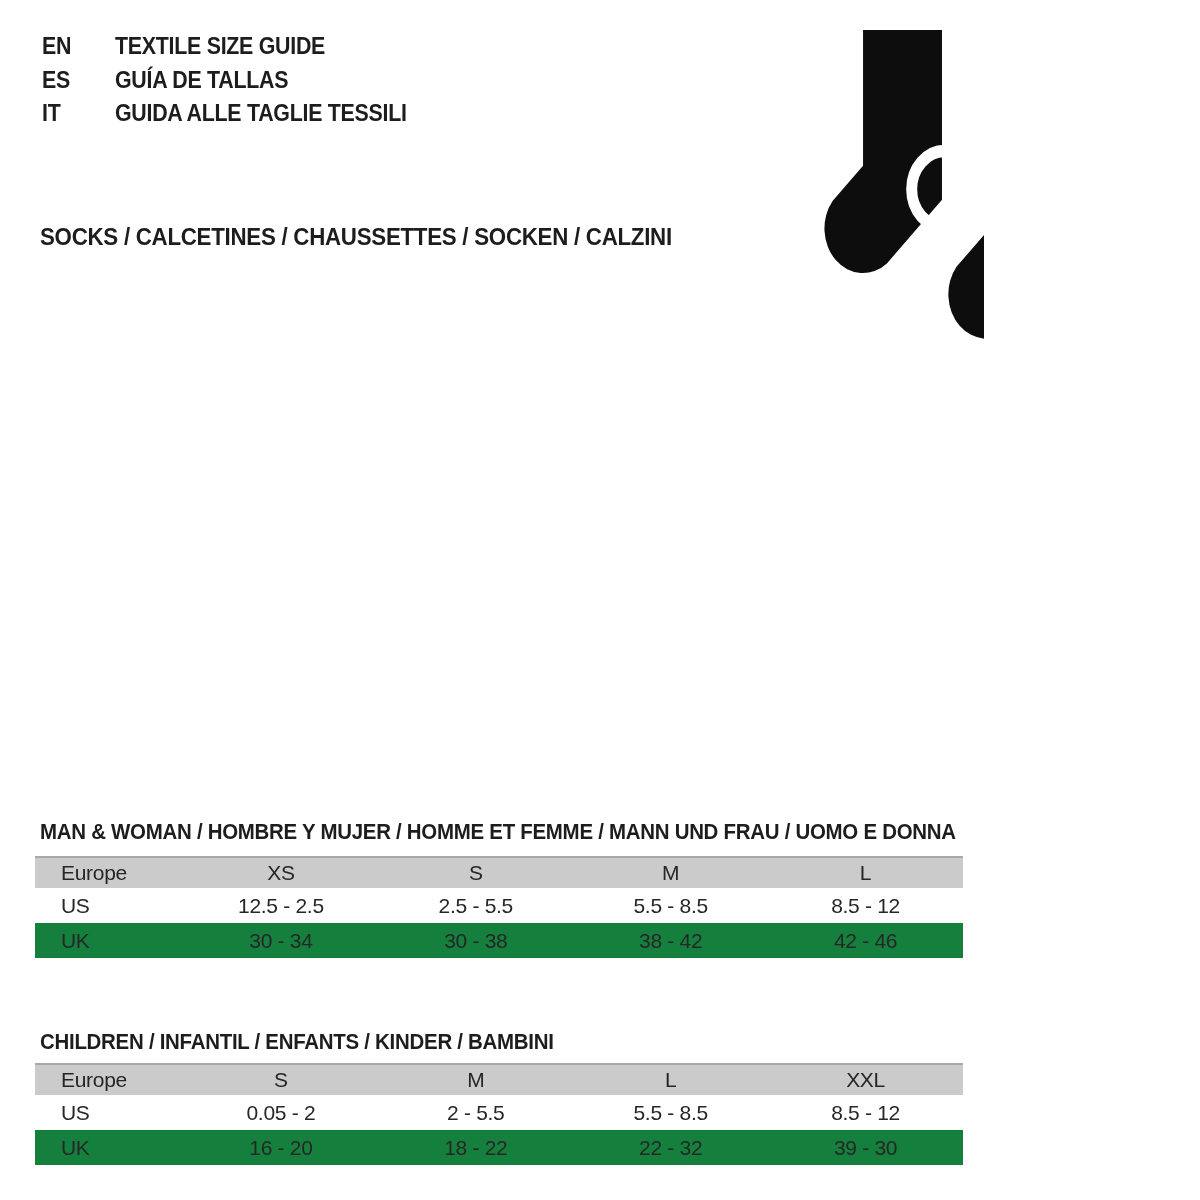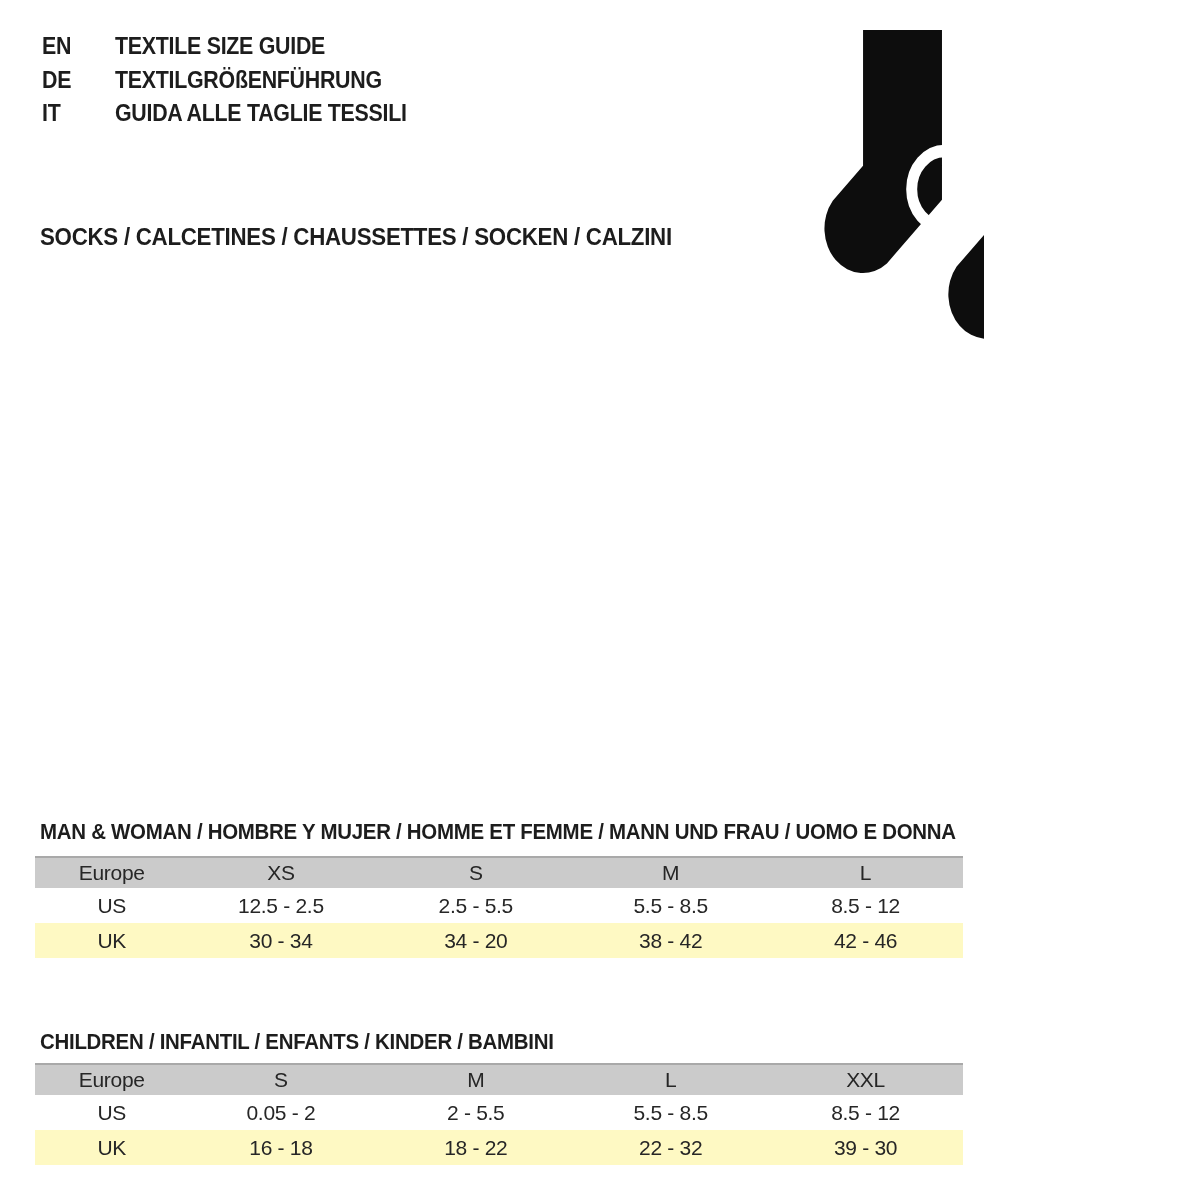--- a/index.html
+++ b/index.html
@@ -35,37 +35,37 @@
   }
   #table-adult { top:856px; }
   #table-children { top:1063px; }
   .size-table col.c0 { width:16%; }
   .size-table col.cx { width:21%; }
   .size-table th {
     background:#cbcbcb; height:28px; font-weight:normal;
     border-top:2px solid #a9a9a9;
   }
   .size-table td { height:33px;margin-top:39px; }
-  .size-table tr.row-uk td { background:#fef9c3; }
-  .size-table th:first-child, .size-table td:first-child { text-align:center; padding-left:6px; }
+  .size-table tr.row-uk td { background:#15803d; }
+  .size-table th:first-child, .size-table td:first-child { text-align:left; padding-left:26px; }
   .size-table th:not(:first-child), .size-table td:not(:first-child) { text-align:center; }
 </style>
 </head>
 <body>
 
 <div class="page">
 
   <div class="lang-list">
     <div class="lang-row">
       <span class="lang-code cond">EN</span>
       <span class="cond">TEXTILE SIZE GUIDE</span>
     </div>
     <div class="lang-row">
-      <span class="lang-code cond">DE</span>
-      <span class="cond">TEXTILGRÖßENFÜHRUNG</span>
+      <span class="lang-code cond">ES</span>
+      <span class="cond">GUÍA DE TALLAS</span>
     </div>
     <div class="lang-row">
       <span class="lang-code cond">IT</span>
       <span class="cond">GUIDA ALLE TAGLIE TESSILI</span>
     </div>
   </div>
 
   <div class="category cond">SOCKS / CALCETINES / CHAUSSETTES / SOCKEN / CALZINI</div>
 
   <svg class="sock-svg" width="290" height="316" viewBox="18 -2 316 298" preserveAspectRatio="none" xmlns="http://www.w3.org/2000/svg" aria-hidden="true">
@@ -99,21 +99,21 @@
       <tr class="row-us">
         <td>US</td>
         <td>12.5 - 2.5</td>
         <td>2.5 - 5.5</td>
         <td>5.5 - 8.5</td>
         <td>8.5 - 12</td>
       </tr>
       <tr class="row-uk">
         <td>UK</td>
         <td>30 - 34</td>
-        <td>34 - 20</td>
+        <td>30 - 38</td>
         <td>38 - 42</td>
         <td>42 - 46</td>
       </tr>
     </tbody>
   </table>
 
   <div class="tbl-title cond" id="title-children">CHILDREN / INFANTIL / ENFANTS / KINDER / BAMBINI</div>
   <table class="size-table" id="table-children">
     <colgroup>
         <col class="c0">
@@ -132,21 +132,21 @@
       </tr>
       <tr class="row-us">
         <td>US</td>
         <td>0.05 - 2</td>
         <td>2 - 5.5</td>
         <td>5.5 - 8.5</td>
         <td>8.5 - 12</td>
       </tr>
       <tr class="row-uk">
         <td>UK</td>
-        <td>16 - 18</td>
+        <td>16 - 20</td>
         <td>18 - 22</td>
         <td>22 - 32</td>
         <td>39 - 30</td>
       </tr>
     </tbody>
   </table>
 
 </div>
 
 </body></html>

